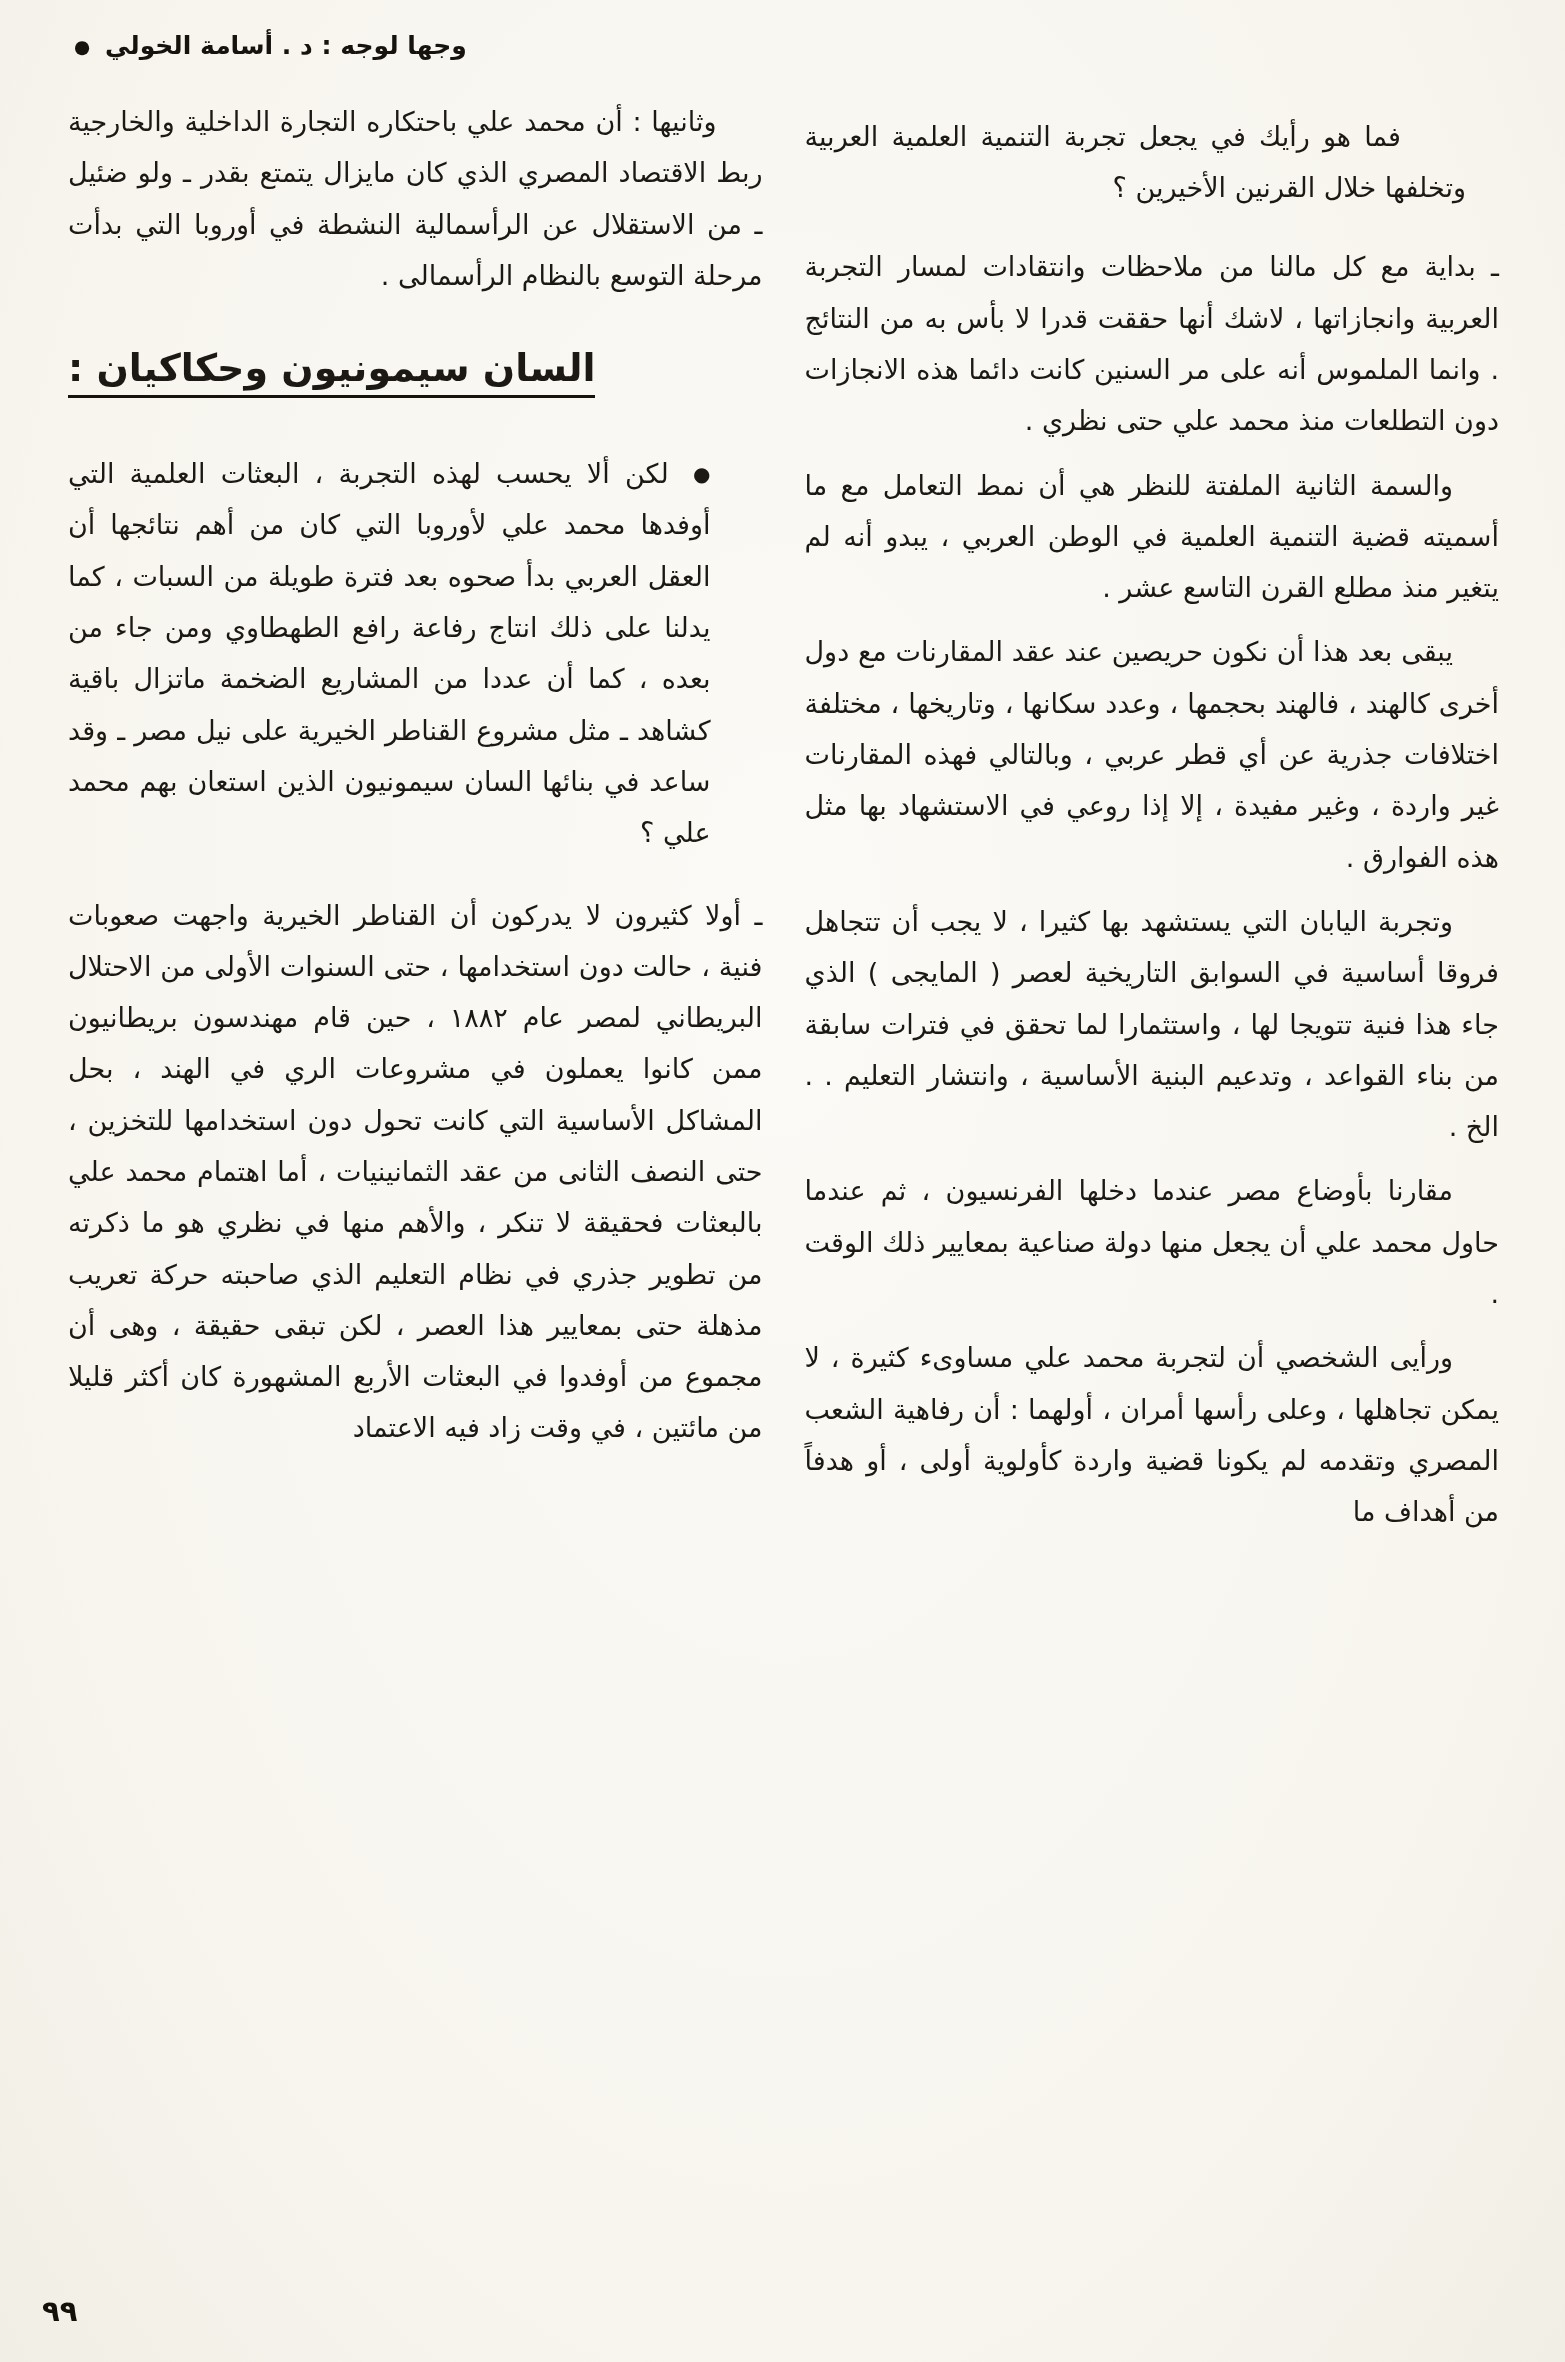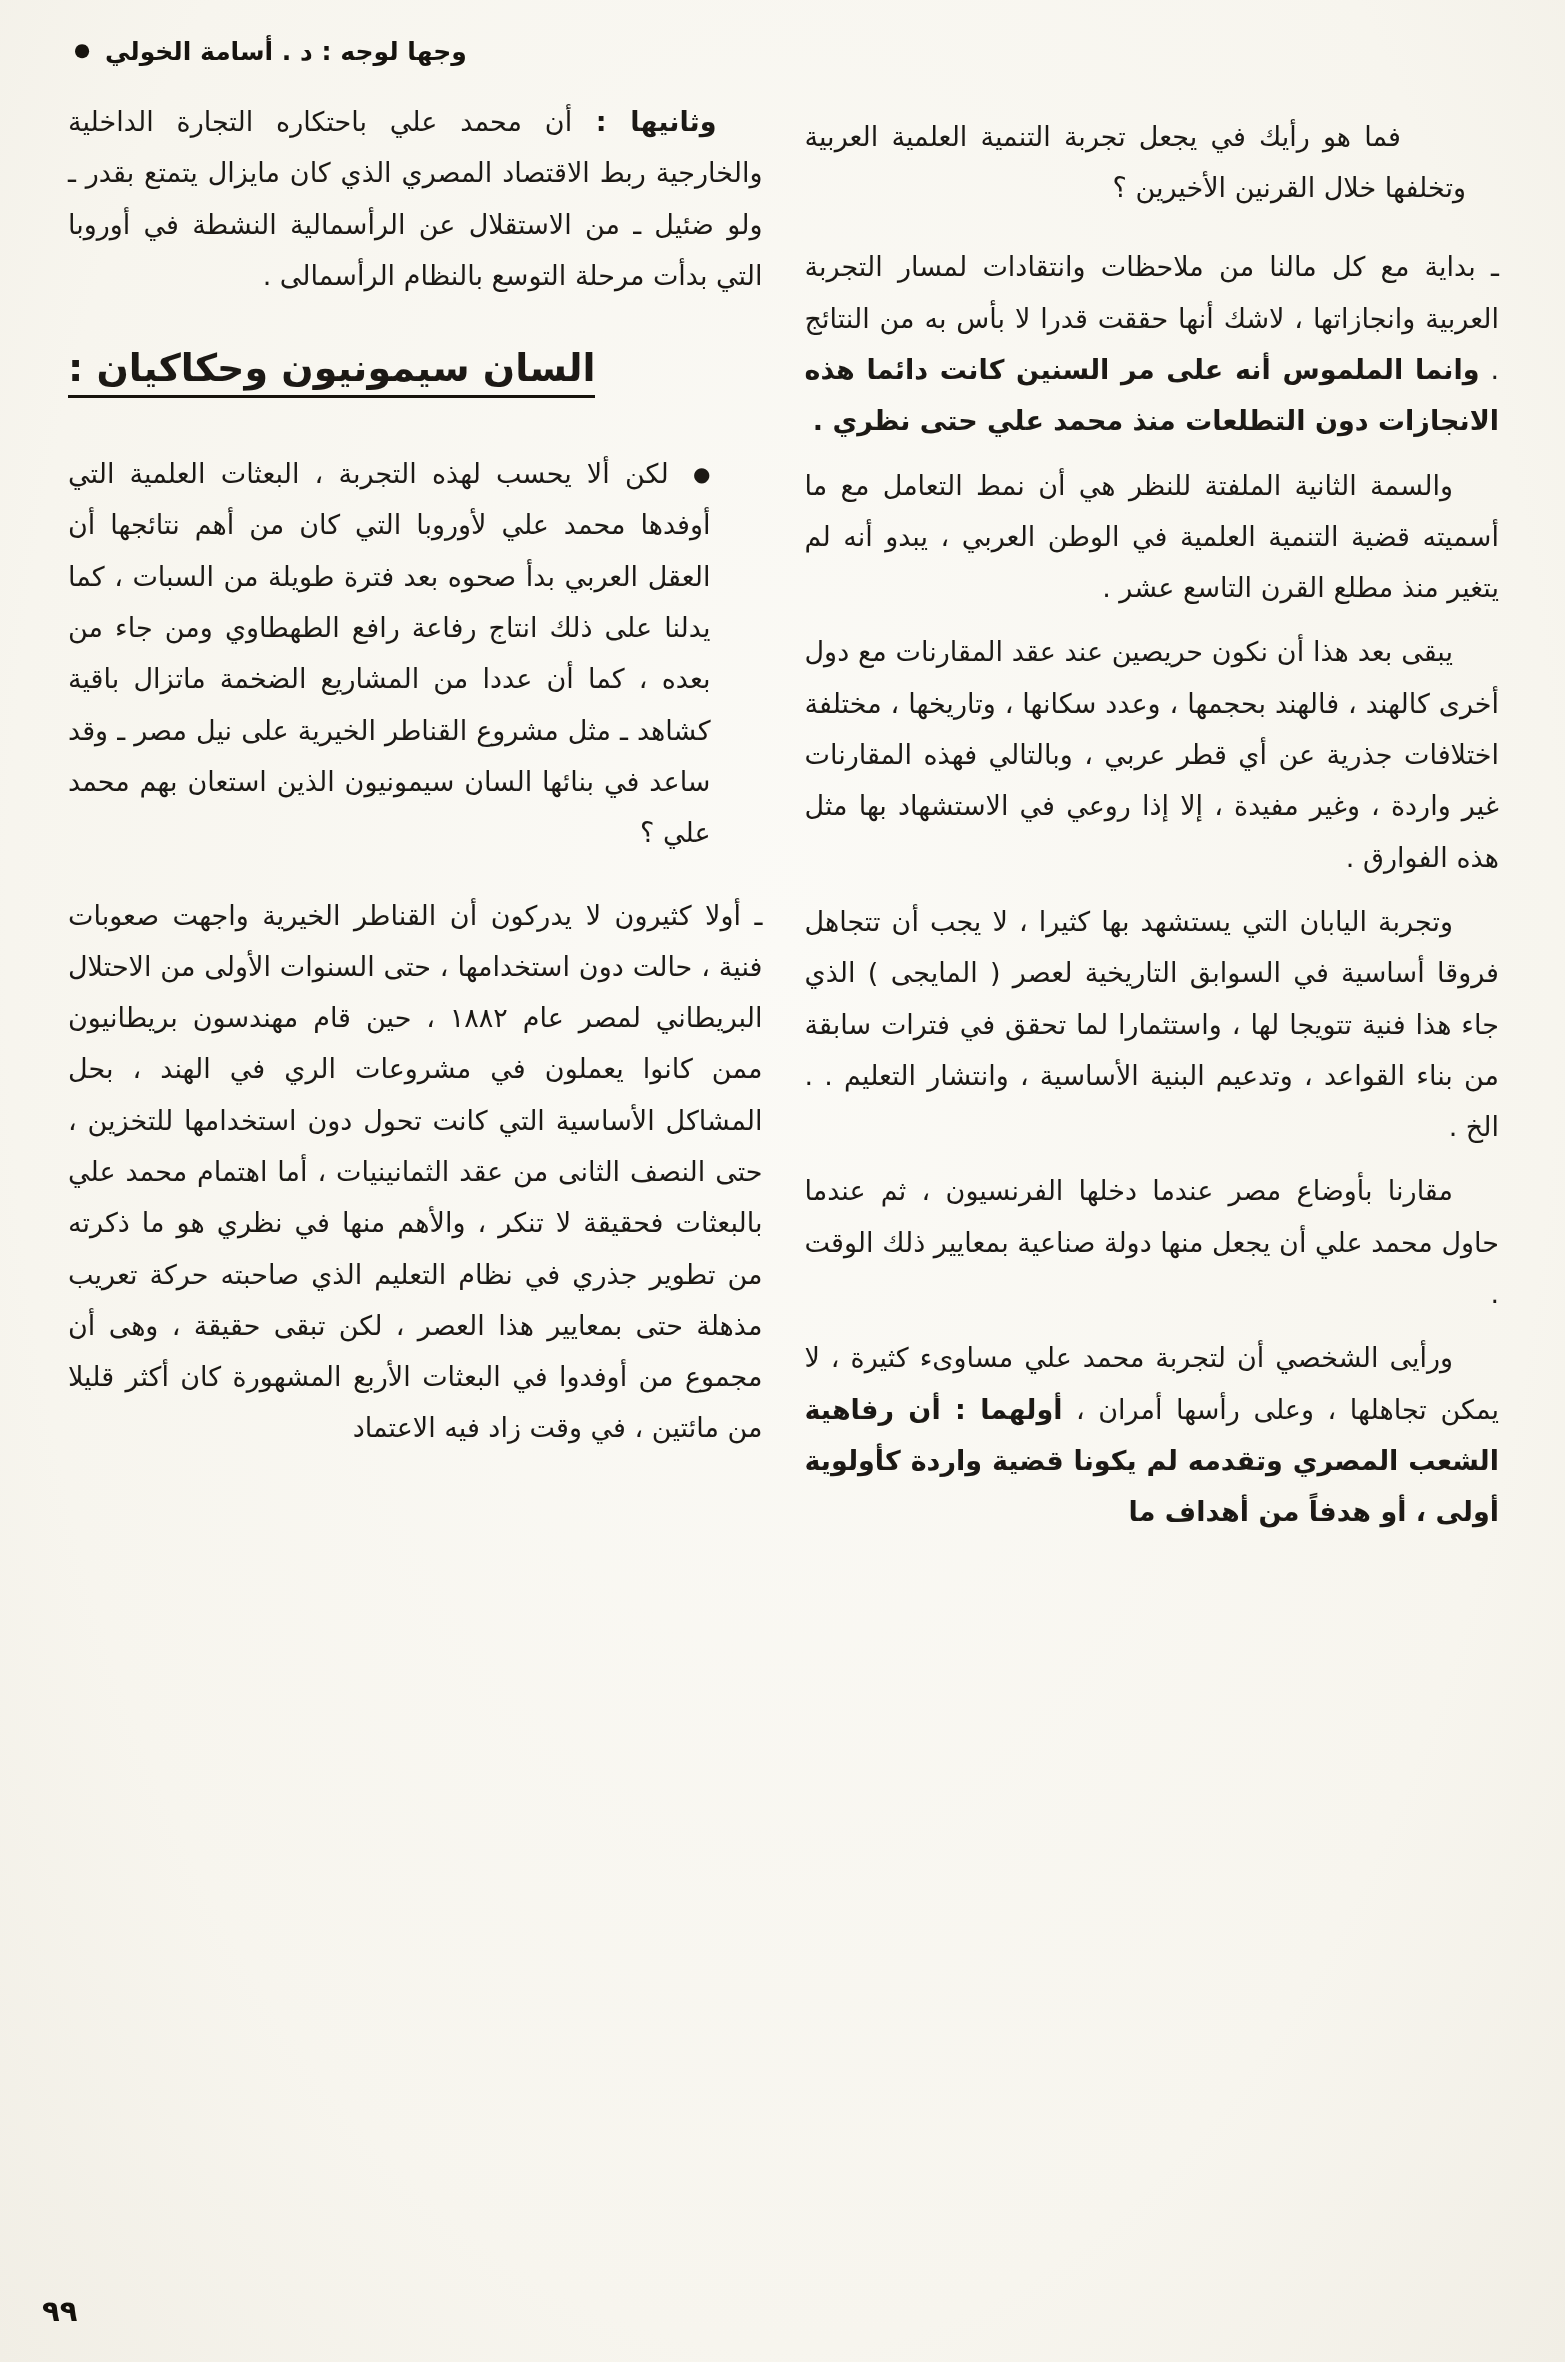--- a/index.html
+++ b/index.html
@@ -15,36 +15,36 @@
     box-sizing:border-box;
     overflow:hidden;
   }
   .header{
     position:absolute;top:31px;left:74px;
     display:flex;align-items:center;gap:14.8px;
     direction:ltr;
     font-size:25px;font-weight:bold;color:#16130e;
   }
   .hdr-bullet{font-size:18.5px;line-height:1;transform:translateY(1.8px);}
-  .hdr-title{direction:rtl;unicode-bidi:isolate;letter-spacing:0.5px;margin-top:6px;}
+  .hdr-title{direction:rtl;unicode-bidi:isolate;letter-spacing:0.5px;}
   .columns{
     position:absolute;top:96px;right:66px;left:68px;bottom:109px;
     display:flex;direction:rtl;gap:42px;
   }
   .col{
     flex:1 1 0;
     direction:rtl;
     font-size:27px;
     line-height:1.9;
     text-align:justify;
     text-justify:inter-word;
   }
   .col p{margin:0 0 13px 0;text-indent:46px;}
   .col p.no-indent{text-indent:0;}
-  .bold{font-weight:bold;}
+  .bold{font-weight:normal;}
   .question.q-right{
     padding-right:33px;
     text-indent:65px;
     margin:14.8px 0 28px 0;
   }
   .answer-start{margin-top:31px;}
   .section-heading{
     margin:28px 0 42px 0;
     text-align:left;
     font-weight:bold;

